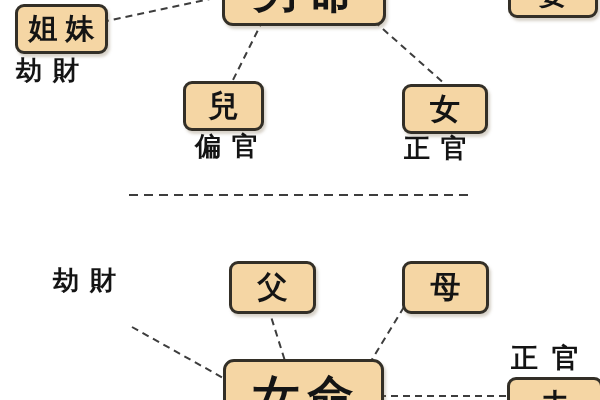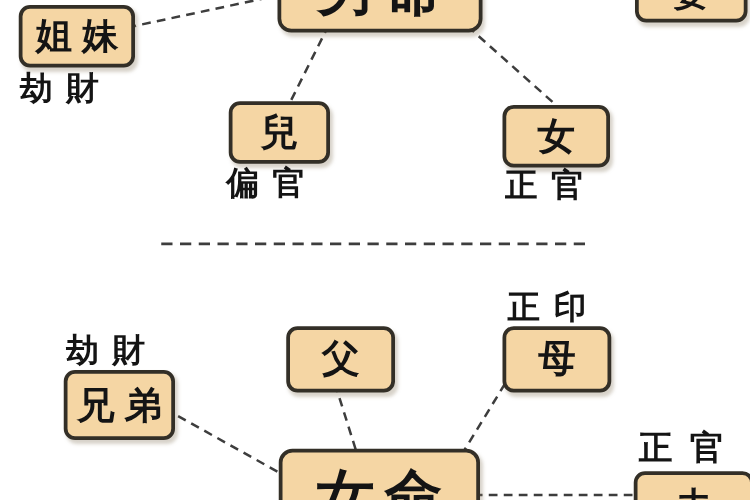--- a/index.html
+++ b/index.html
@@ -63,21 +63,21 @@
     letter-spacing: 11px;
     white-space: nowrap;
     text-align: left;
   }
   
   .male-box      { left: 222px; top: -42px; width: 158px; height: 62px; }
   .wife-box      { left: 508px; top: -31px; width: 84px;  height: 43px; font-size: 30px; }
   .sisters-box   { left: 15px;  top: 4px;   width: 87px;  height: 44px; font-size: 29px; }
   .sisters-rel   { left: 16px;  top: 53px; }
   .son-box       { left: 183px; top: 81px;  width: 75px;  height: 44px; font-size: 30px; }
-  .son-rel       { left: 181px; top: 129px; }
+  .son-rel       { left: 195px; top: 129px; }
   .daughter-box  { left: 402px; top: 84px;  width: 80px;  height: 44px; font-size: 30px; }
   .daughter-rel  { left: 404px; top: 131px; }
   
   .father-rel    { left: 230px; top: 228px; }
   .father-box    { left: 229px; top: 261px; width: 81px;  height: 47px; font-size: 30px; }
   .mother-rel    { left: 406px; top: 228px; }
   .mother-box    { left: 402px; top: 261px; width: 81px;  height: 47px; font-size: 30px; }
   .brothers-rel  { left: 53px;  top: 263px; }
   .brothers-box  { left: 51px;  top: 296px; width: 83px;  height: 50px; font-size: 30px; }
   .female-box    { left: 223px; top: 359px; width: 155px; height: 72px; }
@@ -120,29 +120,25 @@
 
   <div class="node-box daughter-box">
     <span class="glyphs">女</span>
   </div>
   <div class="rel-label daughter-rel">正官</div>
 
   <div class="node-box father-box">
     <span class="glyphs">父</span>
   </div>
 
-  <div class="rel-label mother-rel">正印</div>
   <div class="node-box mother-box">
     <span class="glyphs">母</span>
   </div>
 
   <div class="rel-label brothers-rel">劫財</div>
-  <div class="node-box brothers-box">
-    <span class="glyphs">兄弟</span>
-  </div>
 
   <div class="node-box large female-box">
     <span class="glyphs">女命</span>
   </div>
 
   <div class="rel-label husband-rel">正官</div>
   <div class="node-box husband-box">
     <span class="glyphs">夫</span>
   </div>
 

